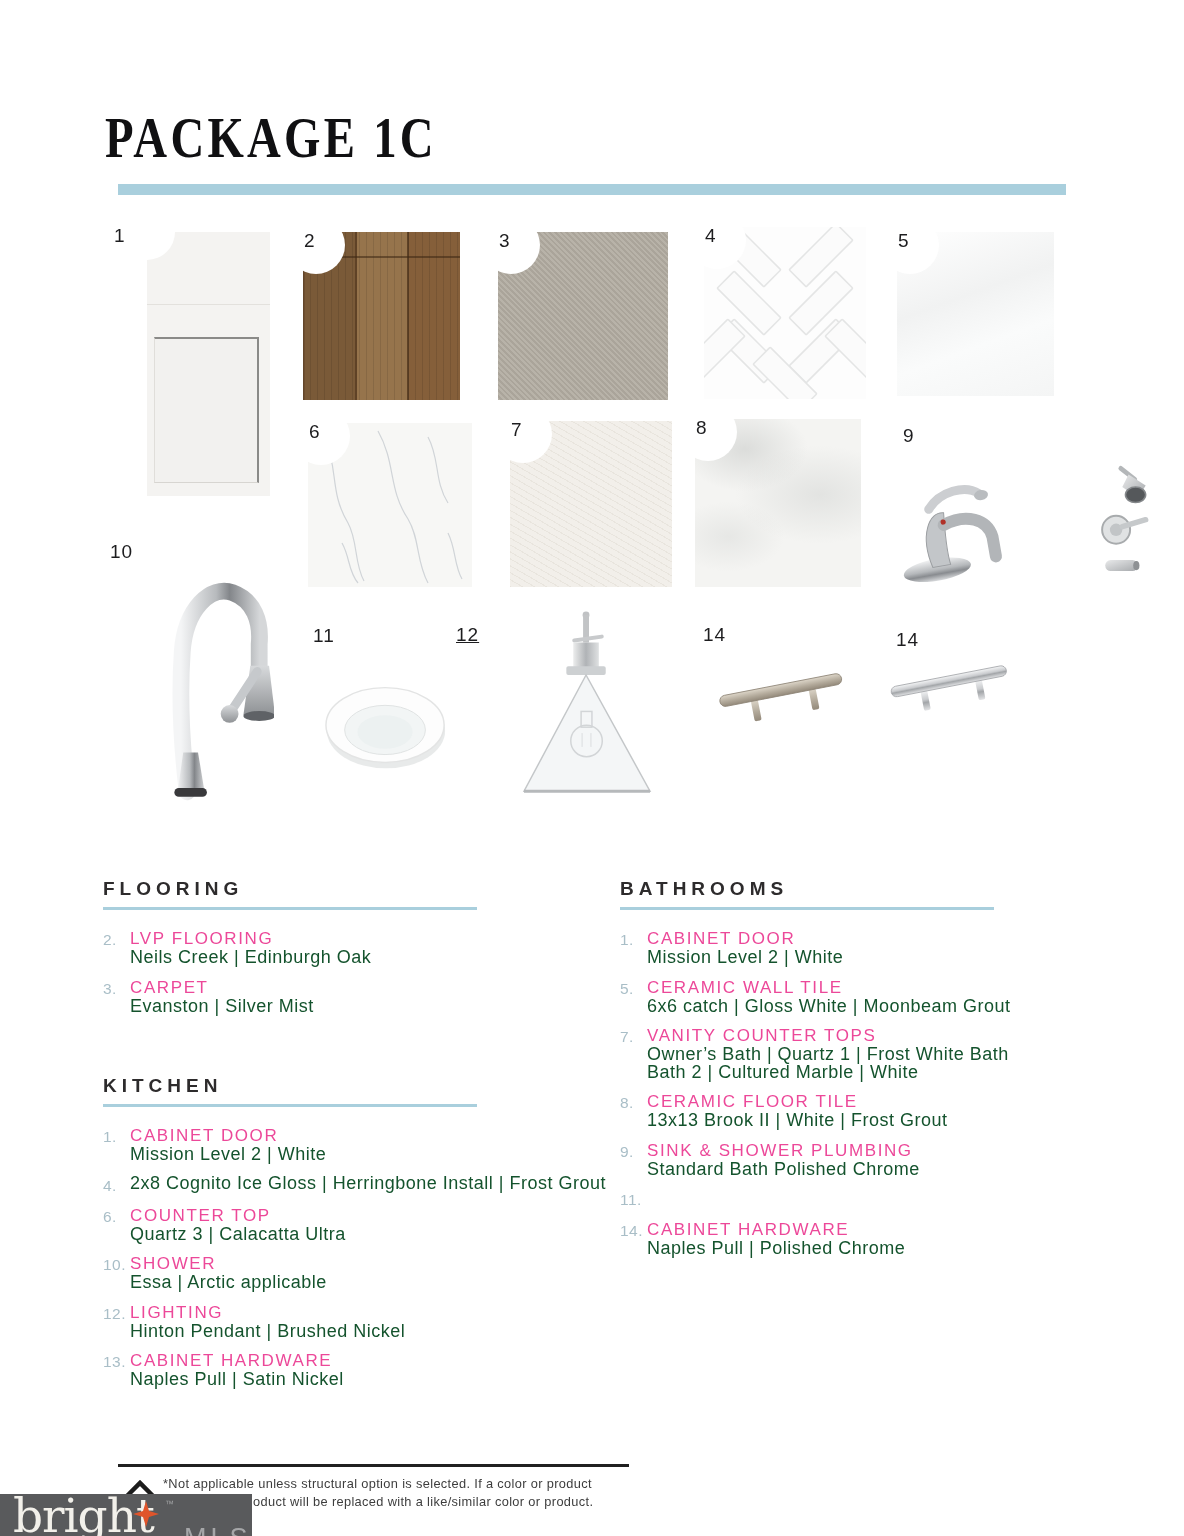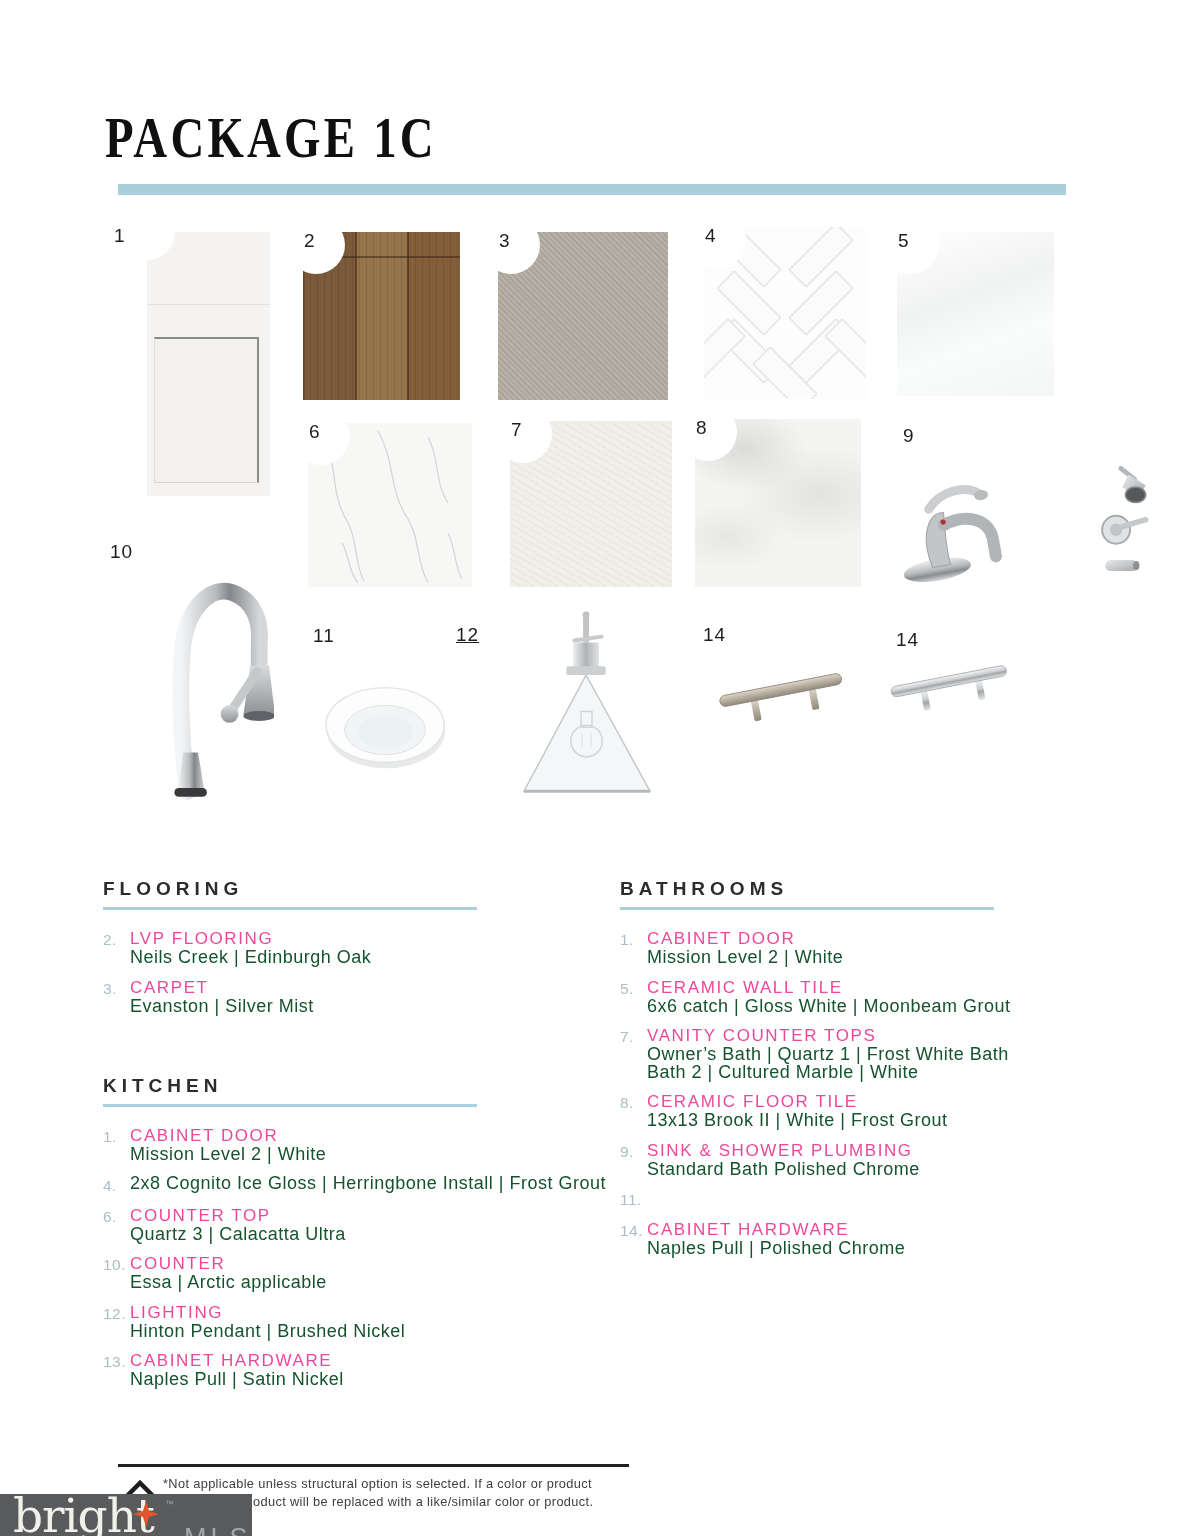--- a/index.html
+++ b/index.html
@@ -342,21 +342,21 @@
       <div class="li">
         <span class="num">6.</span>
         <div>
             <div class="li-title">COUNTER TOP</div>
              <div class="li-sub">Quartz 3 | Calacatta Ultra</div>
           </div>
       </div>
       <div class="li">
         <span class="num">10.</span>
         <div>
-            <div class="li-title">COUNTER</div>
+            <div class="li-title">SHOWER</div>
              <div class="li-sub">Essa | Arctic applicable</div>
           </div>
       </div>
       <div class="li">
         <span class="num">12.</span>
         <div>
             <div class="li-title">LIGHTING</div>
              <div class="li-sub">Hinton Pendant | Brushed Nickel</div>
           </div>
       </div>

